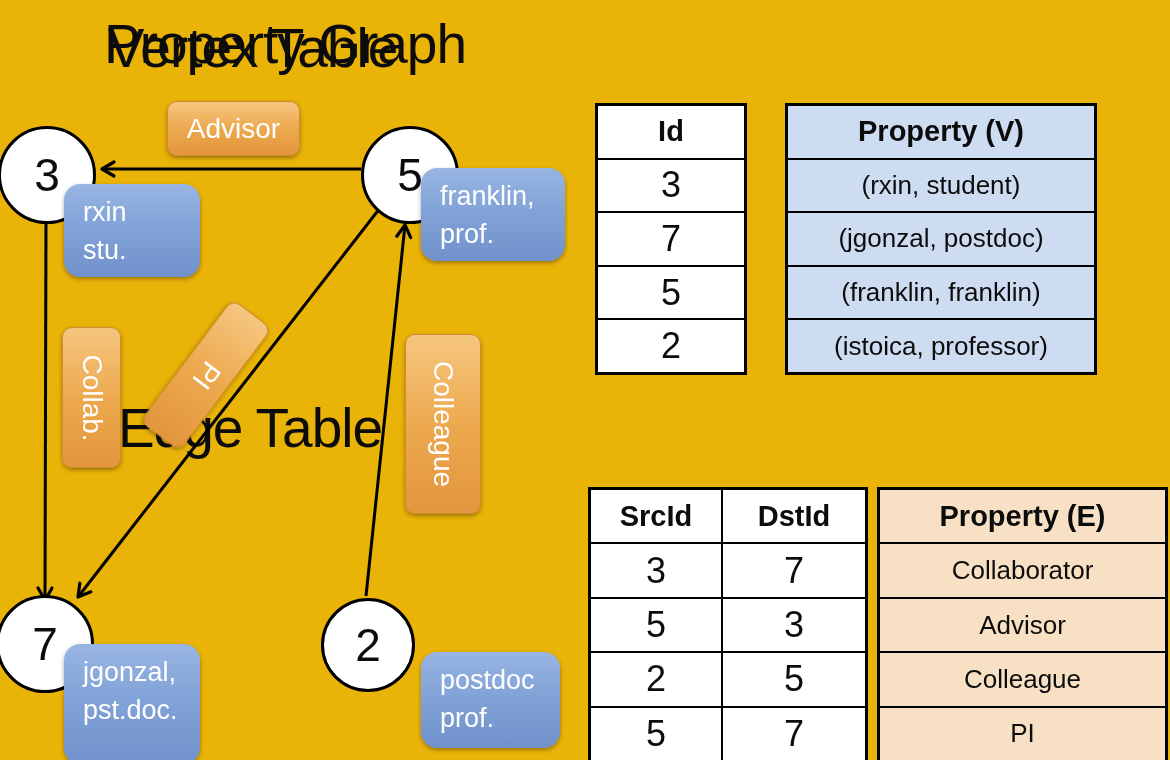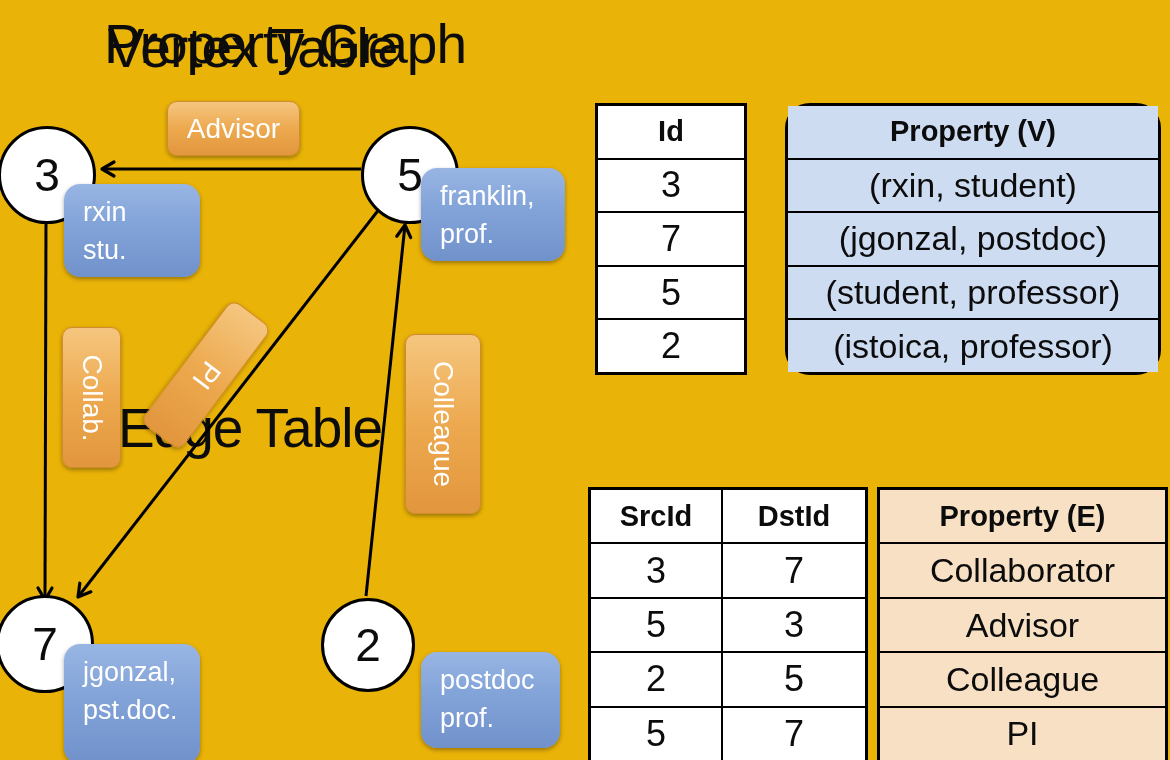--- a/index.html
+++ b/index.html
@@ -51,24 +51,24 @@
   
   .sub {
     position:absolute; border:3px solid #000; box-sizing:border-box;
     display:flex; flex-direction:column; background:#fff;
   }
   .trow { flex:1; display:flex; border-top:2px solid #000; }
   .trow:first-child { border-top:none; }
   .cell { flex:1; display:flex; align-items:center; justify-content:center; white-space:nowrap; }
   .hdr  { font-weight:bold; font-size:29px; }
   .num  { font-size:36px; }
-  .prop { font-size:34px; }
+  .prop { font-size:26px; }
 
   .vt-id   { left:595px; top:103px; width:152px; height:272px; }
-  .vt-prop { left:785px; top:103px; width:376px; height:272px; background:#cedcf2;border-radius:25px; }
+  .vt-prop { left:785px; top:103px; width:312px; height:272px; background:#cedcf2; }
   .vt-prop .trow { background:#cedcf2; }
 
   .et-ids  { left:588px; top:487px; width:280px; height:276px; }
   .et-prop { left:877px; top:487px; width:291px; height:276px; background:#f7e0c4; }
   .et-prop .trow { background:#f7e0c4; }
   .et-ids .c1 { width:130px; flex:none;border-radius:9px; }
   .et-ids .c2 { flex:1; border-left:2px solid #000; }
 </style>
 </head>
 <body>
@@ -156,21 +156,21 @@
     <div class="trow">
         <div class="cell hdr">Property (V)</div>
       </div>
     <div class="trow">
         <div class="cell prop">(rxin, student)</div>
       </div>
     <div class="trow">
         <div class="cell prop">(jgonzal, postdoc)</div>
       </div>
     <div class="trow">
-        <div class="cell prop">(student, professor)</div>
+        <div class="cell prop">(franklin, franklin)</div>
       </div>
     <div class="trow">
         <div class="cell prop">(istoica, professor)</div>
       </div>
   </div>
 
   <div class="sub et-ids">
     <div class="trow">
       <div class="cell hdr c1">SrcId</div>
       <div class="cell hdr c2">DstId</div>

